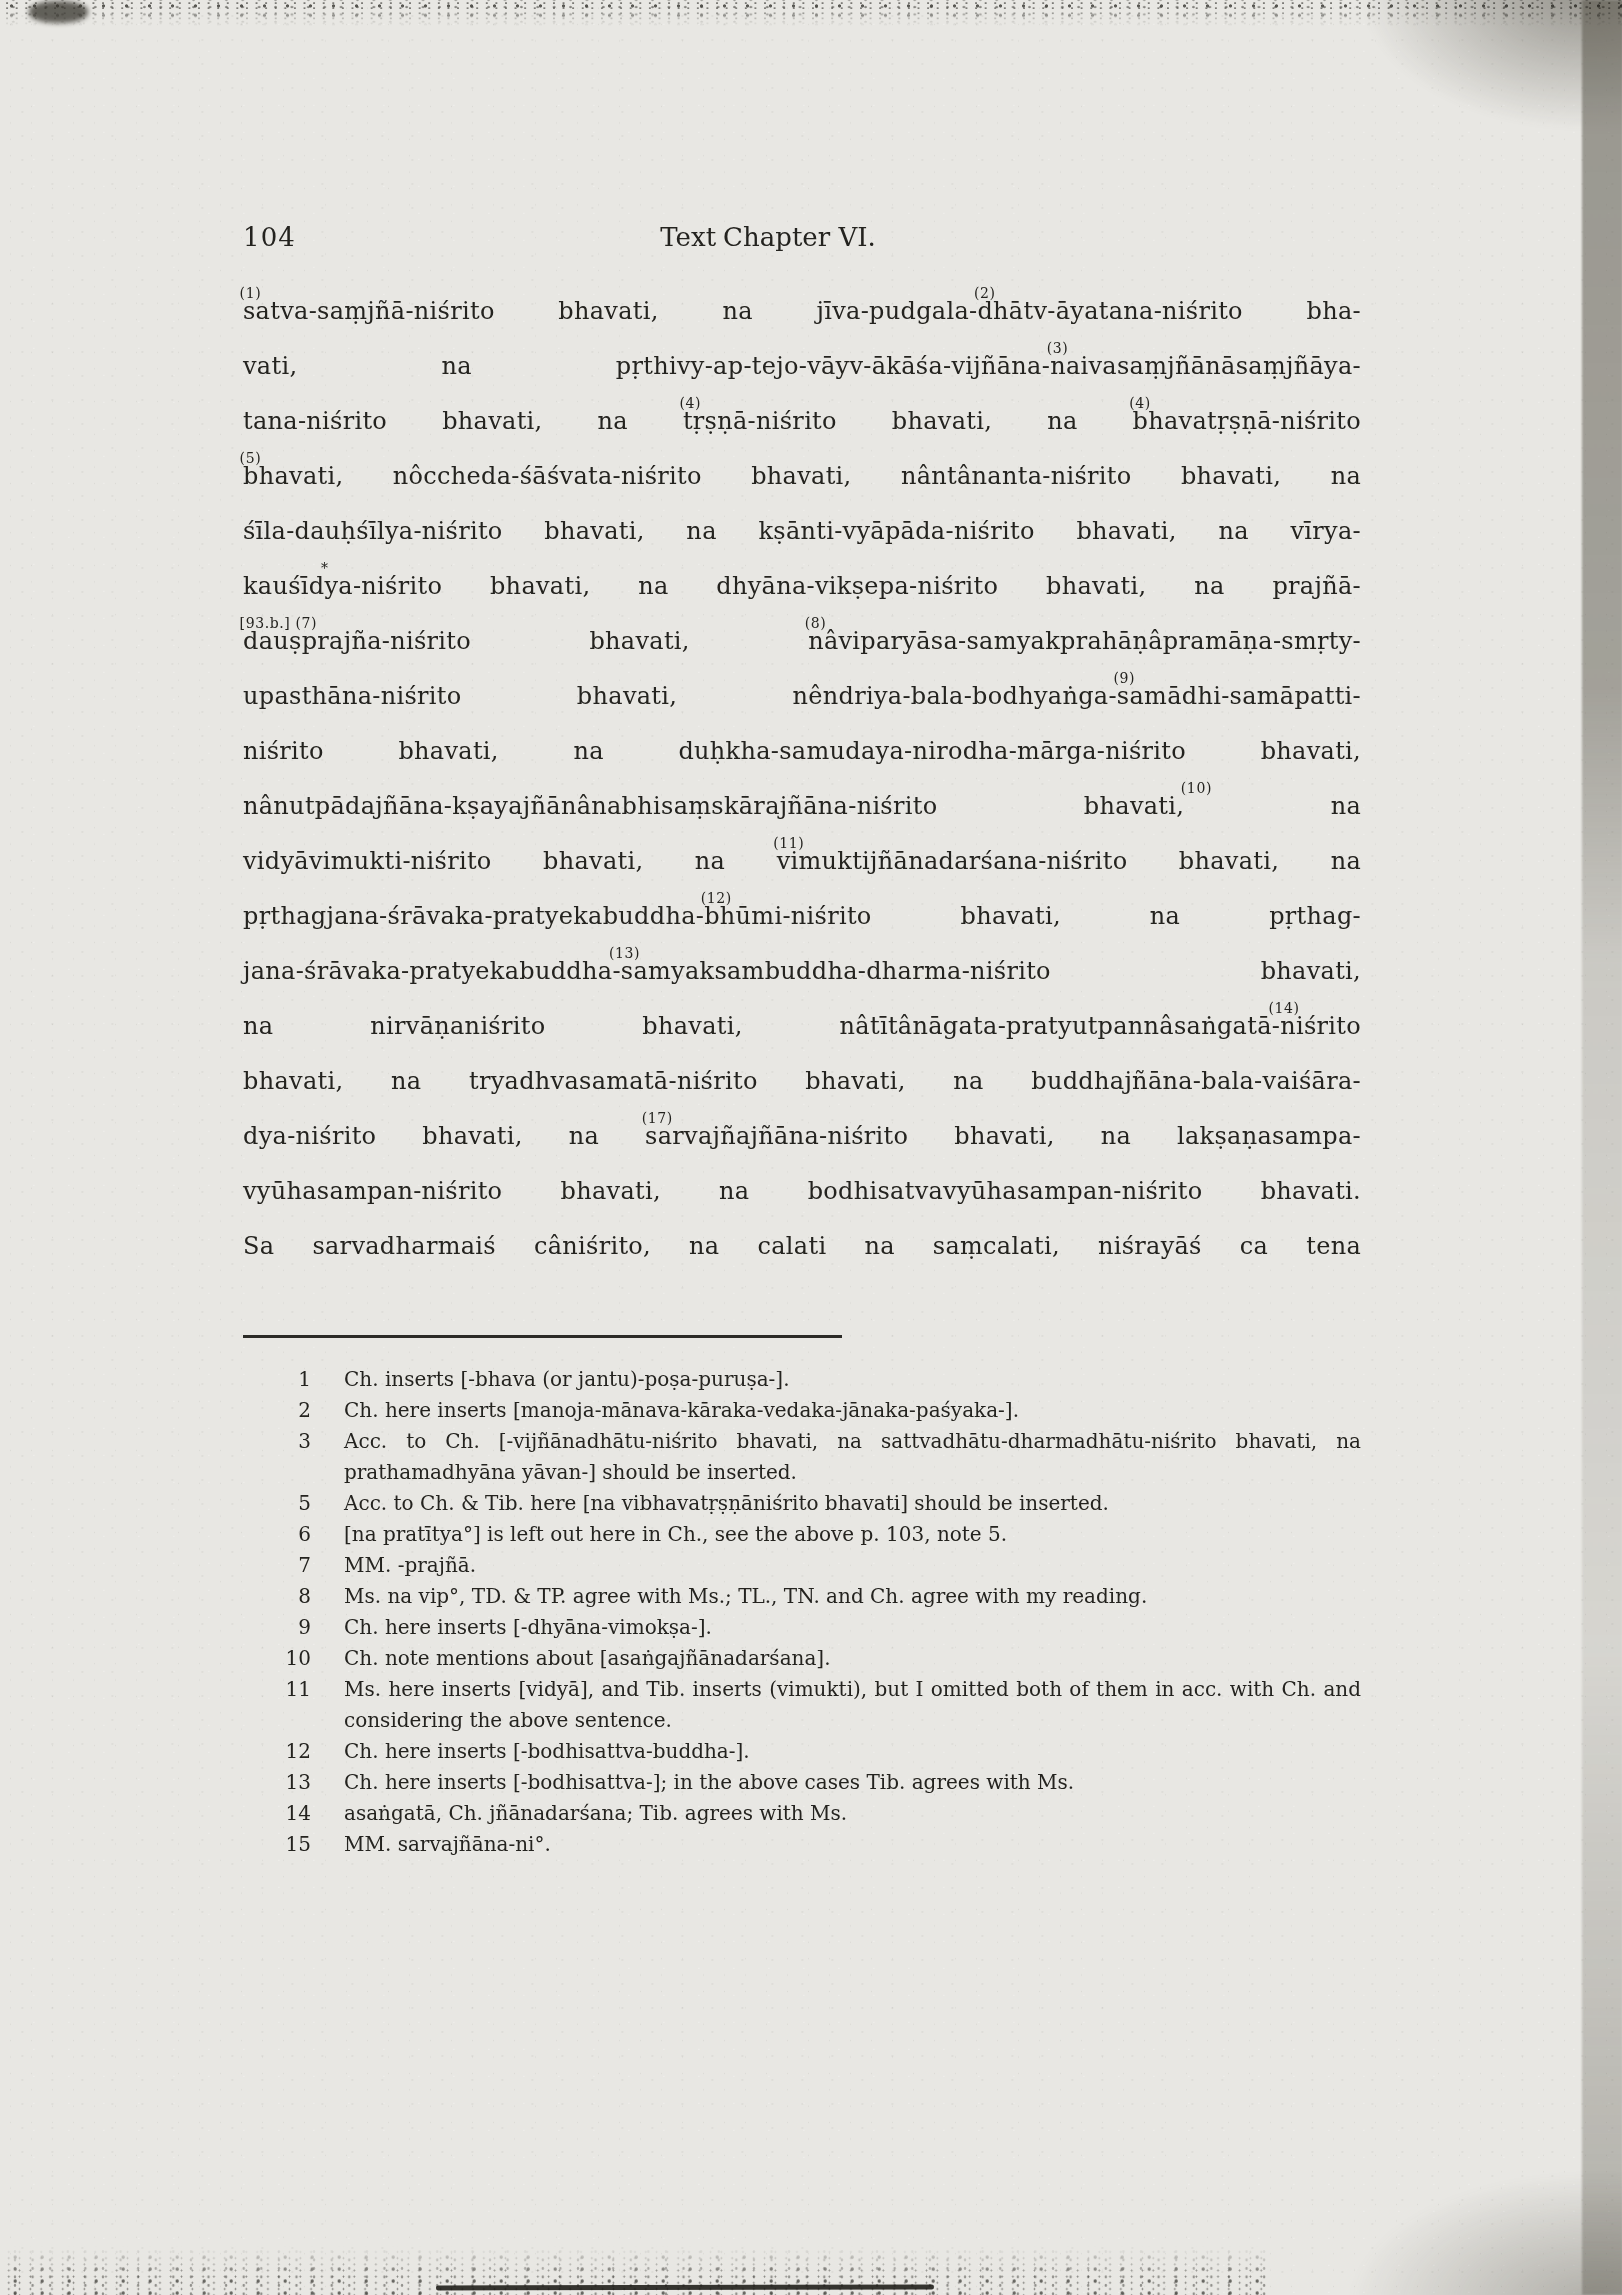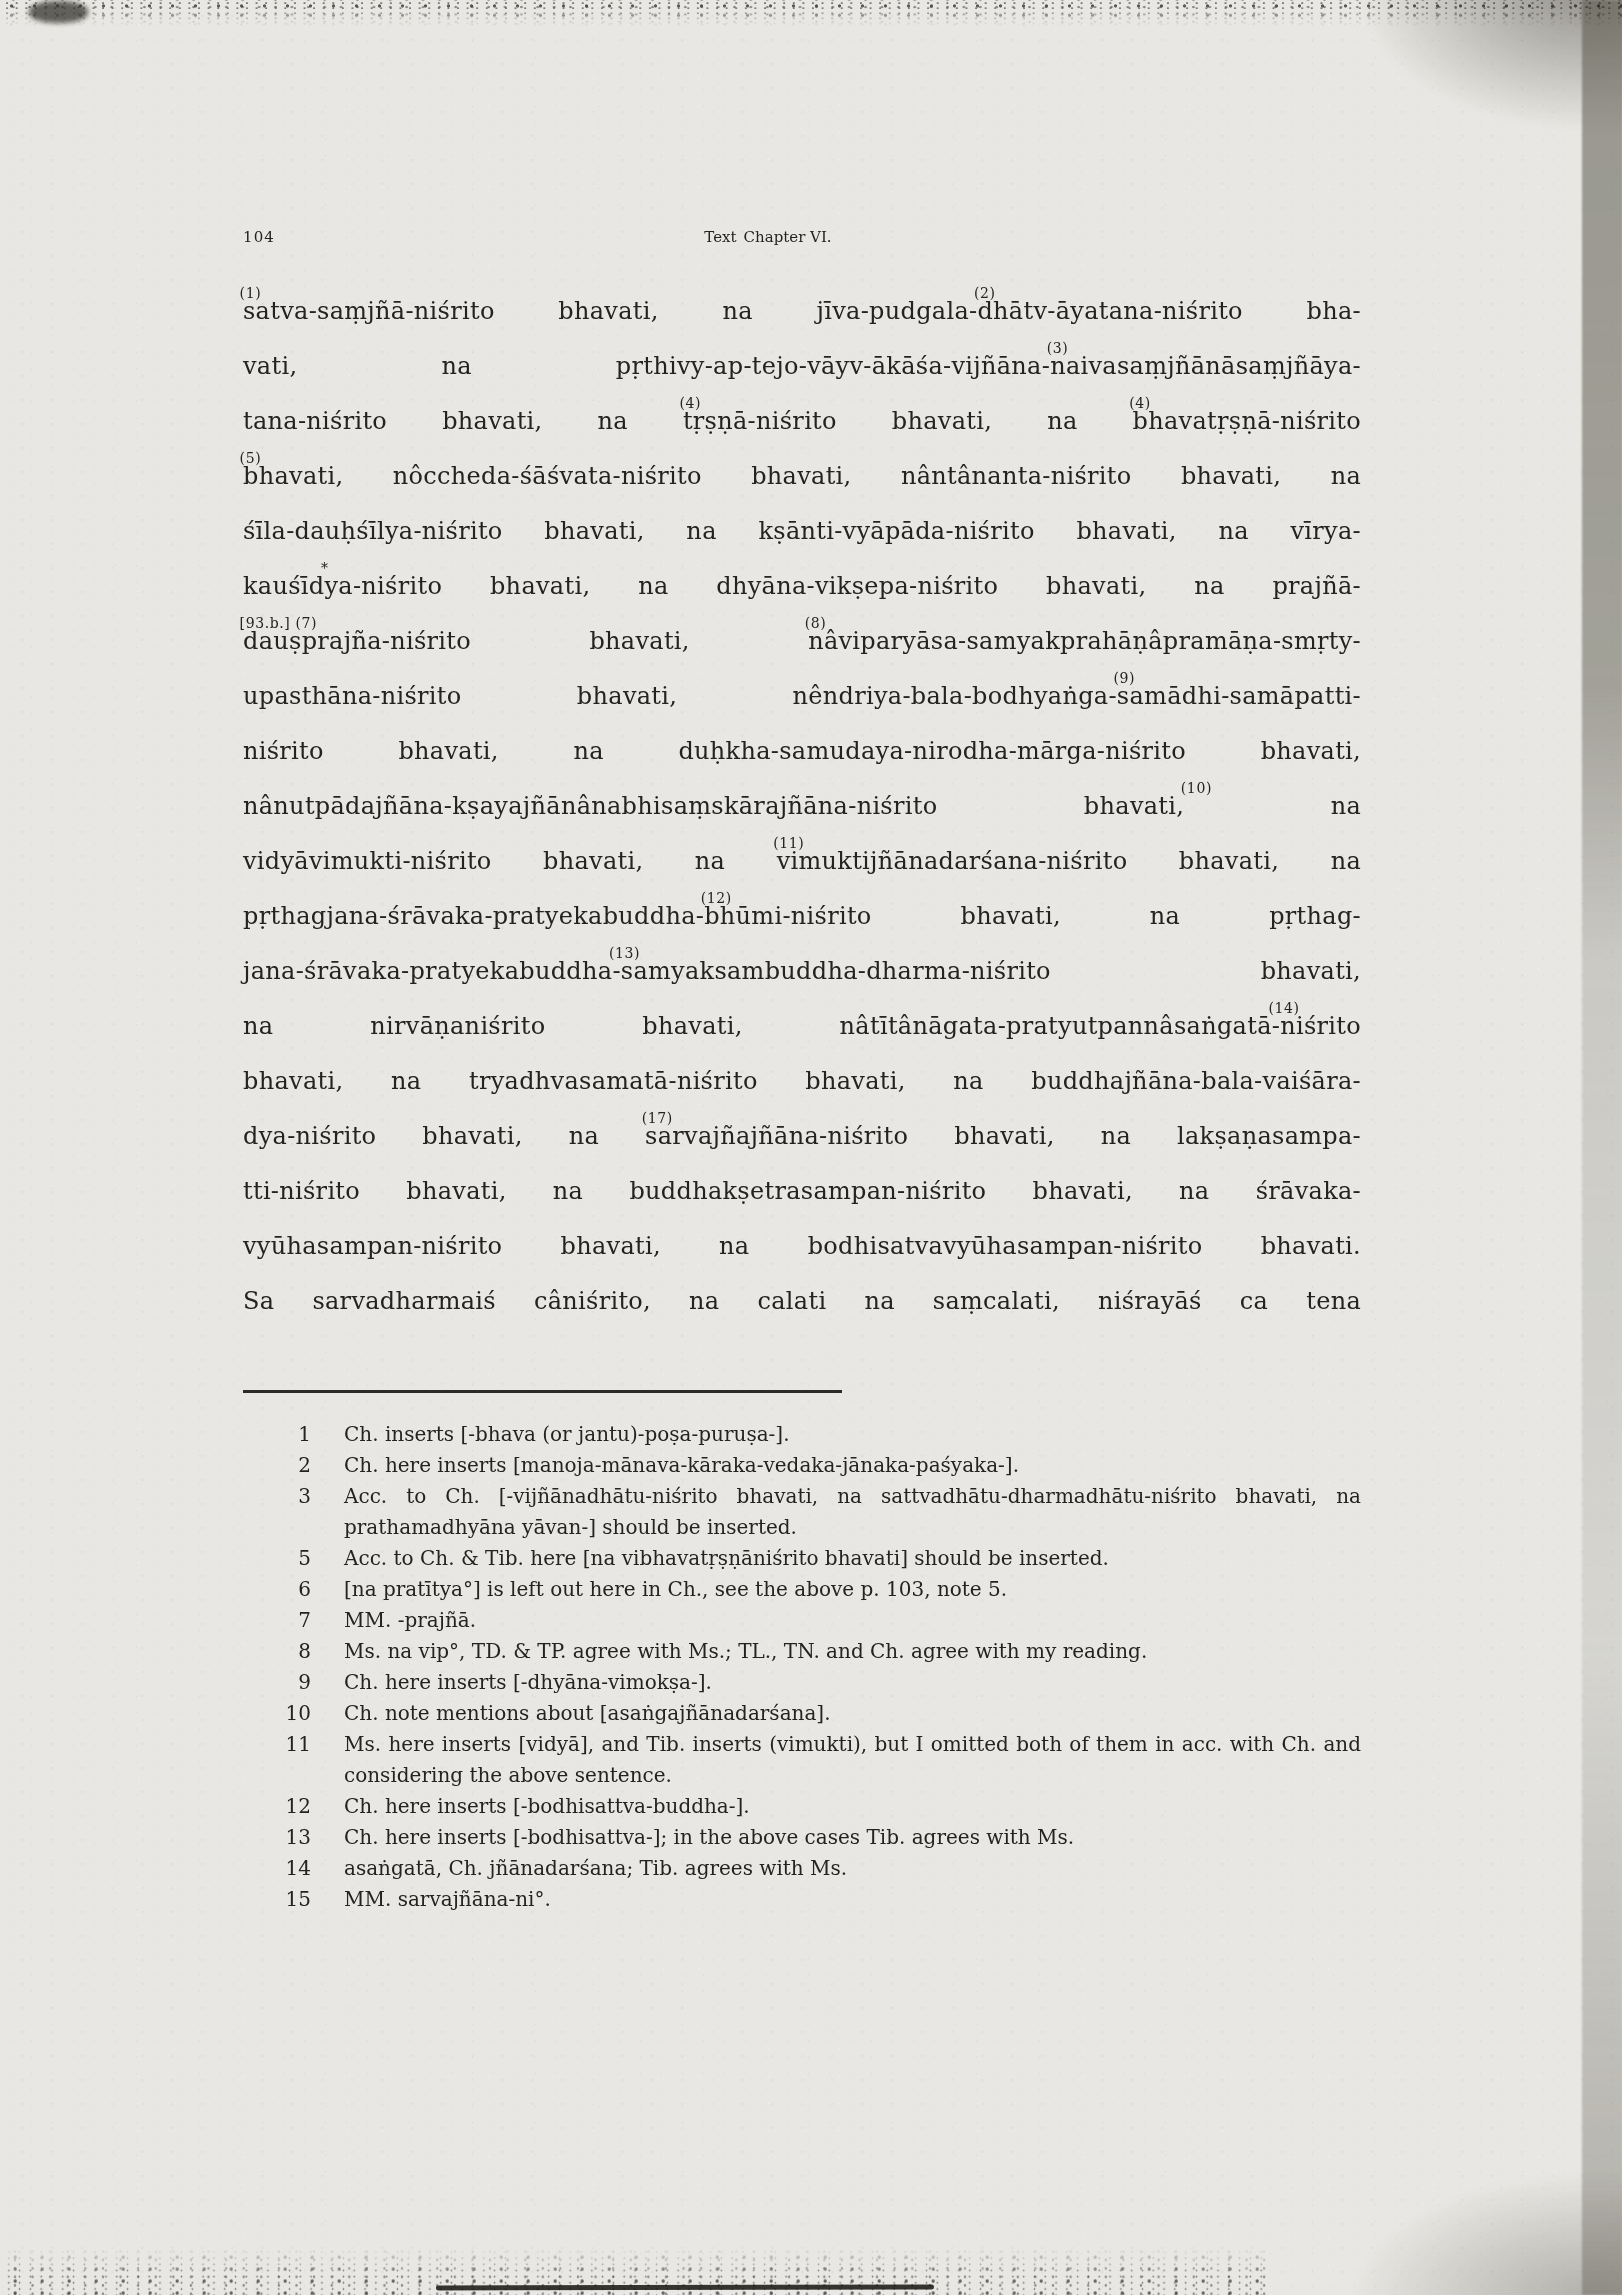--- a/index.html
+++ b/index.html
@@ -66,21 +66,21 @@
     position:absolute; bottom:5.1px; left:436px; width:498px; height:4.5px; pointer-events:none;
     background:#15140f; border-radius:2.3px; opacity:.85; transform:rotate(-0.12deg);
   }
   .smudge-br {
     position:absolute; bottom:-22.6px; right:-17px; width:294px; height:147px; pointer-events:none;
     background: radial-gradient(ellipse at 85% 90%, rgba(70,67,57,.35), transparent 70%);
     filter: blur(3.4px);
   }
   
   .content { position:absolute; left:243px; top:220px; width:1118px; }
-  .header { position:relative; height:35px; font-size:15px; line-height:35px; }
+  .header { position:relative; height:35px; font-size:26px; line-height:35px; }
   .page-number { position:absolute; left:0; top:0; letter-spacing:1.1px; }
   .header-title { position:absolute; left:0; right:68px; text-align:center; }
   .header-title .t2 { margin-left:7px; }
 
   .body-text { margin-top:29.4px; font-size:24px; }
   .line {
     height:55px; line-height:55px;
     text-align:justify; text-align-last:justify;
     letter-spacing:0.3px;
   }
@@ -128,21 +128,20 @@
         <div class="line"><span class="mark"><span>[93.b.] (7)</span></span>dauṣprajña-niśrito bhavati, <span class="mark"><span>(8)</span></span>nâviparyāsa-samyakprahāṇâpramāṇa-smṛty-</div>
         <div class="line">upasthāna-niśrito bhavati, nêndriya-bala-bodhyaṅga-<span class="mark"><span>(9)</span></span>samādhi-samāpatti-</div>
         <div class="line">niśrito bhavati, na duḥkha-samudaya-nirodha-mārga-niśrito bhavati,</div>
         <div class="line">nânutpādajñāna-kṣayajñānânabhisaṃskārajñāna-niśrito bhavati,<span class="mark"><span>(10)</span></span> na</div>
         <div class="line">vidyāvimukti-niśrito bhavati, na <span class="mark"><span>(11)</span></span>vimuktijñānadarśana-niśrito bhavati, na</div>
         <div class="line">pṛthagjana-śrāvaka-pratyekabuddha-<span class="mark"><span>(12)</span></span>bhūmi-niśrito bhavati, na pṛthag-</div>
         <div class="line">jana-śrāvaka-pratyekabuddha<span class="mark"><span>(13)</span></span>-samyaksambuddha-dharma-niśrito bhavati,</div>
         <div class="line">na nirvāṇaniśrito bhavati, nâtītânāgata-pratyutpannâsaṅgatā<span class="mark"><span>(14)</span></span>-niśrito</div>
         <div class="line">bhavati, na tryadhvasamatā-niśrito bhavati, na buddhajñāna-bala-vaiśāra-</div>
         <div class="line">dya-niśrito bhavati, na <span class="mark"><span>(17)</span></span>sarvajñajñāna-niśrito bhavati, na lakṣaṇasampa-</div>
-        <div class="line">tti-niśrito bhavati, na buddhakṣetrasampan-niśrito bhavati, na śrāvaka-</div>
         <div class="line">vyūhasampan-niśrito bhavati, na bodhisatvavyūhasampan-niśrito bhavati.</div>
         <div class="line">Sa sarvadharmaiś câniśrito, na calati na saṃcalati, niśrayāś ca tena</div>
       </div>
 
     <div class="footnotes">
       <div class="fn-rule"></div>
       <div id="footnotes-list">
           <div class="footnote">
             <span class="fn-num">1</span>
             <span class="fn-text">Ch. inserts [-bhava (or jantu)-poṣa-puruṣa-].</span>

